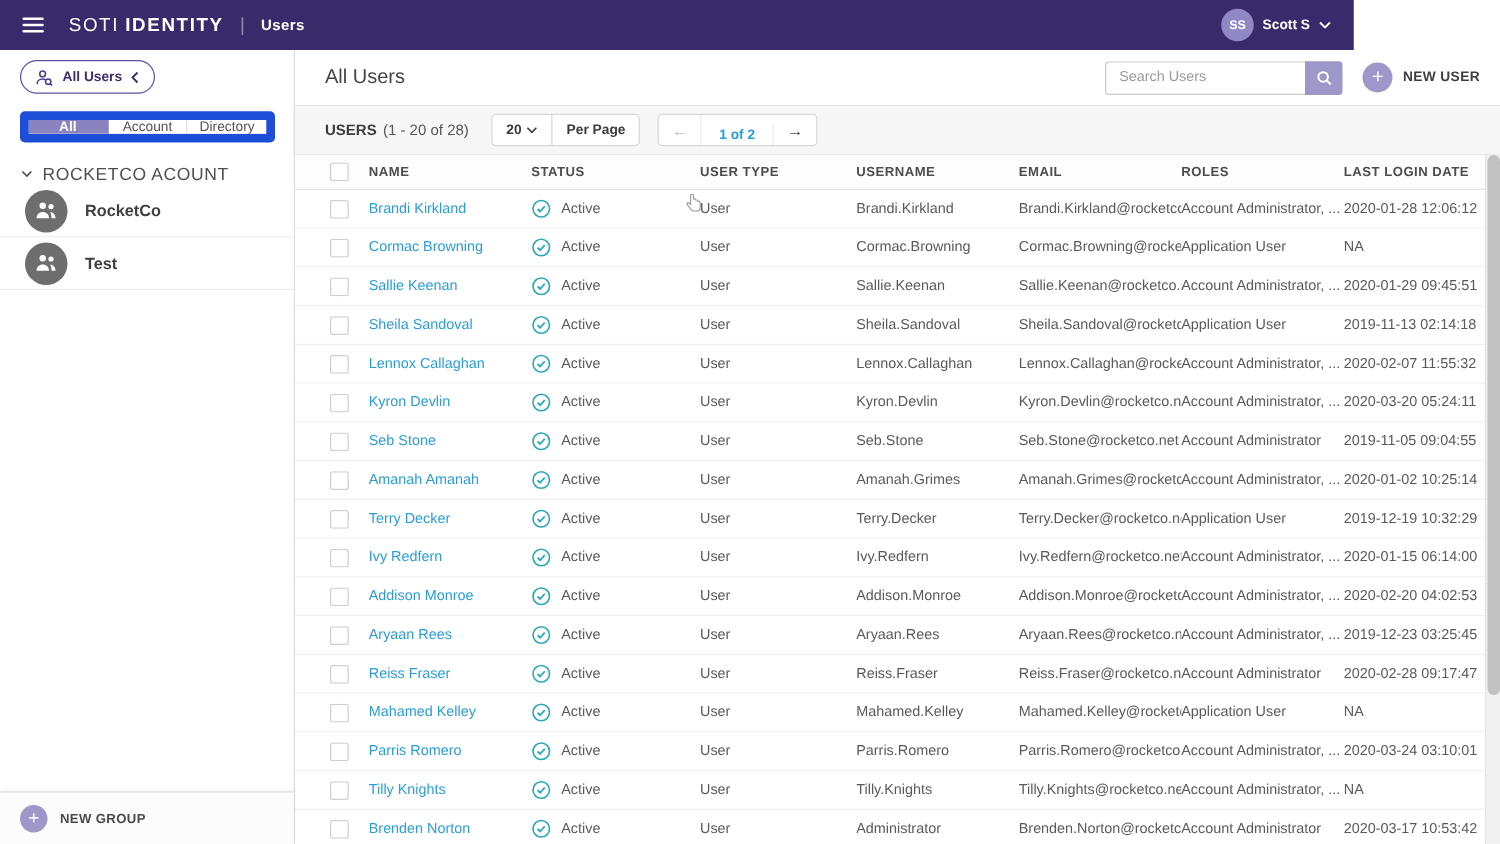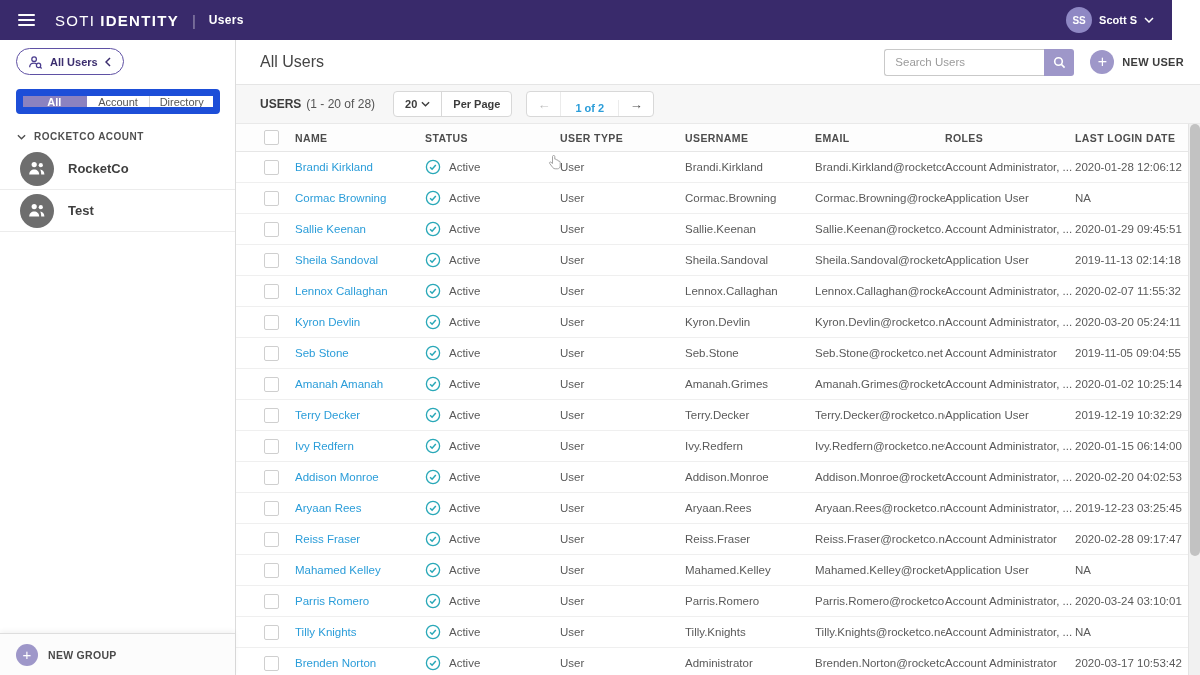--- a/index.html
+++ b/index.html
@@ -1,20 +1,20 @@
 <!DOCTYPE html>
 <html><head>
 <meta charset="utf-8">
 <style>
   * { margin:0; padding:0; box-sizing:border-box; }
   html,body { width:1200px; height:675px; overflow:hidden; background:#fff;
     font-family:"Liberation Sans", sans-serif; }
 
   
-  .topbar { position:absolute; top:0; left:0; width:1172px; height:40px;
+  .topbar { position:absolute; top:0; left:0; width:1083px; height:40px;
     background:#392a6b; display:flex; align-items:center; padding:0 18px; color:#fff; z-index:30; }
   .hamburger { width:17px; display:flex; flex-direction:column; gap:3px; cursor:pointer; margin-right:20px; }
   .hamburger span { height:2px; background:#fff; border-radius:1px; }
   .brand { display:flex; gap:5px; align-items:baseline; font-size:15px; letter-spacing:1.3px; }
   .brand-soti { font-weight:400; }
   .brand-identity { font-weight:700; }
   .topbar-divider { color:rgba(255,255,255,.45); margin:0 13px; font-size:15px; font-weight:300; }
   .topbar-section { font-size:12px; font-weight:600; letter-spacing:.3px; }
   .topbar-user { margin-left:auto; display:flex; align-items:center; gap:7px; cursor:pointer; }
   .avatar { width:26px; height:26px; border-radius:50%; background:#8f88c4; display:flex;
@@ -28,21 +28,21 @@
     border-radius:15px; display:flex; align-items:center; gap:7px; padding:0 12px 0 10px;
     cursor:pointer; background:#fff; }
   .scope-label { font-size:11px; font-weight:700; color:#3b2d6e; }
   .tabs { position:absolute; top:49px; left:16px; width:204px; height:25px; display:flex;
     border:7px solid #1d4ed8; border-radius:4px; overflow:hidden; background:#fff; }
   .tab { flex:1; display:flex; align-items:center; justify-content:center; font-size:11px;
     color:#555; border-right:1px solid #d6d6d6; cursor:pointer; background:#fff; }
   .tab:last-child { border-right:none; }
   .tab.active { background:#8b82c0; color:#fff; font-weight:600; border-color:#8b82c0; }
   .tree-row { position:absolute; top:91px; left:17px; display:flex; align-items:center; gap:8px; cursor:pointer; }
-  .tree-label { font-size:10px; font-weight:700; color:#4f4f4f; letter-spacing:.5px; }
+  .tree-label { font-size:14px; font-weight:400; color:#4f4f4f; letter-spacing:.5px; }
   .group-list { position:absolute; top:108px; left:0; width:100%; }
   .group-item { height:42px; display:flex; align-items:center; gap:14px; padding-left:20px;
     border-bottom:1px solid #ececec; cursor:pointer; background:#fff; }
   .group-avatar { width:34px; height:34px; border-radius:50%; background:#6e6e6e;
     display:flex; align-items:center; justify-content:center; flex:0 0 34px; }
   .group-name { font-size:13px; font-weight:700; color:#3f3f3f; }
   .new-group-bar { position:absolute; bottom:0; left:0; width:100%; height:42px;
     border-top:1px solid #dedede; display:flex; align-items:center; gap:10px; padding-left:16px;
     background:#fcfcfc; cursor:pointer; box-shadow:0 -2px 5px rgba(0,0,0,.05); }
   .plus-circle { width:22px; height:22px; border-radius:50%; background:#9e97c9; color:#fff;

